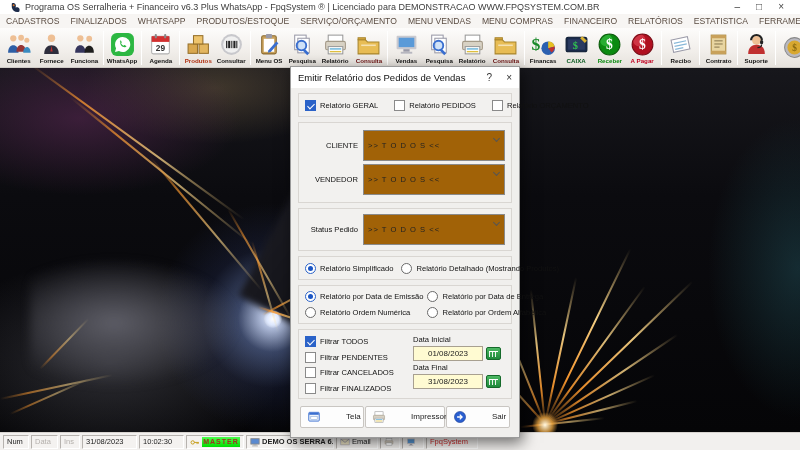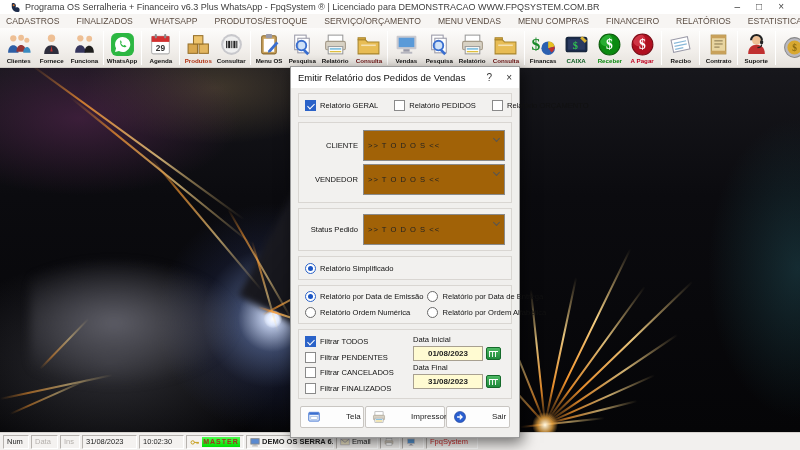--- a/index.html
+++ b/index.html
@@ -9,21 +9,21 @@
 
   
   .titlebar{height:14px;background:#ffffff;display:flex;align-items:center;padding:0 10px;flex:0 0 auto}
   .titlebar .ic{width:11px;height:11px;margin-right:4px}
   .titlebar .ic svg{width:11px;height:11px}
   .win-title{font-size:9px;color:#3c3c3c;white-space:nowrap;overflow:hidden}
   .win-controls{margin-left:auto;display:flex;gap:16px;padding-right:6px}
   .win-controls span{font-size:10px;line-height:10px;color:#444;cursor:default}
 
   
-  .menubar{height:14px;background:#f7f5f3;display:flex;align-items:center;gap:17px;padding:0 6px;flex:0 0 auto}
+  .menubar{height:14px;background:#f7f5f3;display:flex;align-items:center;gap:11px;padding:0 6px;flex:0 0 auto}
   .menu-item{font-size:8.6px;color:#5a4c42;white-space:nowrap}
 
   
   .toolbar{height:40px;background:linear-gradient(180deg,#fdfcfb 0%,#f1eeea 60%,#e6e2dd 100%);display:flex;align-items:center;padding:0 2px;flex:0 0 auto;border-bottom:1px solid #cfcbc6}
   .tb-item{width:33px;display:flex;flex-direction:column;align-items:center;justify-content:center;gap:0px;flex:0 0 auto}
   .tb-item .ic,.tb-item svg{width:25px;height:25px}
   .tb-label{font-size:6.5px;font-weight:bold;color:#111;white-space:nowrap;transform:scale(.95)}
   .tb-sep{width:1px;height:34px;background:#c5c1bb;border-right:1px solid #ffffff;margin:0 2px;flex:0 0 auto}
 
   
@@ -65,21 +65,21 @@
   .frow label{width:58px;text-align:right;padding-right:5px;font-size:7.6px;color:#111}
   .select{flex:1;height:31px;background:#a16207;border:1px solid #8a8a8a;display:flex;align-items:center;padding:0 4px;font-size:7.6px;letter-spacing:1px;color:#222;position:relative}
   .select .chev{position:absolute;right:5px;top:5px;width:5px;height:5px;border-right:1.2px solid #555;border-bottom:1.2px solid #555;transform:rotate(45deg)}
   .grp-d{display:flex;align-items:center;gap:8px;height:24px}
   .grp-e{display:grid;grid-template-columns:1fr 1fr;row-gap:5px;column-gap:4px;padding:5px 6px}
   .grp-f{display:flex;gap:6px}
   .filters{flex:1;display:flex;flex-direction:column;gap:4.5px;padding-top:2px}
   .dates{width:92px;flex:0 0 auto}
   .dlabel{font-size:7.6px;color:#111;margin:1px 0 2px 0}
   .drow{display:flex;align-items:center;gap:3px;margin-bottom:2px}
-  .date-field{width:70px;height:15px;background:#fffbd2;border:1px solid #a8a090;font-size:8px;font-weight:bold;color:#222;display:flex;align-items:center;justify-content:center}
+  .date-field{width:70px;height:15px;background:#fffbd2;border:1px solid #a8a090;font-size:8px;font-weight:normal;color:#222;display:flex;align-items:center;justify-content:center}
   .cal-btn{width:15px;height:13px;background:linear-gradient(180deg,#4db863,#1e8a3a);border:1px solid #156a2a;border-radius:2px;position:relative}
   .cal-btn::after{content:"";position:absolute;inset:3px 2px 2px 2px;background:
      linear-gradient(#fff,#fff) 0 0/100% 1px no-repeat, 
      repeating-linear-gradient(90deg,rgba(255,255,255,.9) 0 1px,transparent 1px 3px)}
   .dlg-buttons{display:flex;justify-content:space-between;padding:7px 9px 9px 9px}
   .dlg-btn{height:22px;background:#fdfdfd;border:1px solid #c9c6c2;border-radius:2px;display:flex;align-items:center;padding:0 6px;gap:25px;font-size:8px;color:#222}
   .dlg-btn .ic,.dlg-btn svg{width:14px;height:14px}
   .btn-tela{width:64px}.btn-impressora{width:80px}.btn-sair{width:64px}
   .dlg-btn .blabel{flex:1;text-align:center}
   .ic{display:inline-block;line-height:0}
@@ -540,20 +540,24 @@
           <i class="chev"></i>
         </div>
       </div>
     </div>
 
     <div class="grp grp-d" id="grp-format">
         <label class="cbrow">
           <span class="rd sel"></span>
           <span class="opt-label">Relatório Simplificado</span>
         </label>
+        <label class="cbrow">
+          <span class="rd"></span>
+          <span class="opt-label">Relatório Detalhado (Mostrando Produtos)</span>
+        </label>
       </div>
     <div class="grp grp-e" id="grp-order">
         <label class="cbrow">
           <span class="rd sel"></span>
           <span class="opt-label">Relatório por Data de Emissão</span>
         </label>
         <label class="cbrow">
           <span class="rd"></span>
           <span class="opt-label">Relatório por Data de Entrega</span>
         </label>

